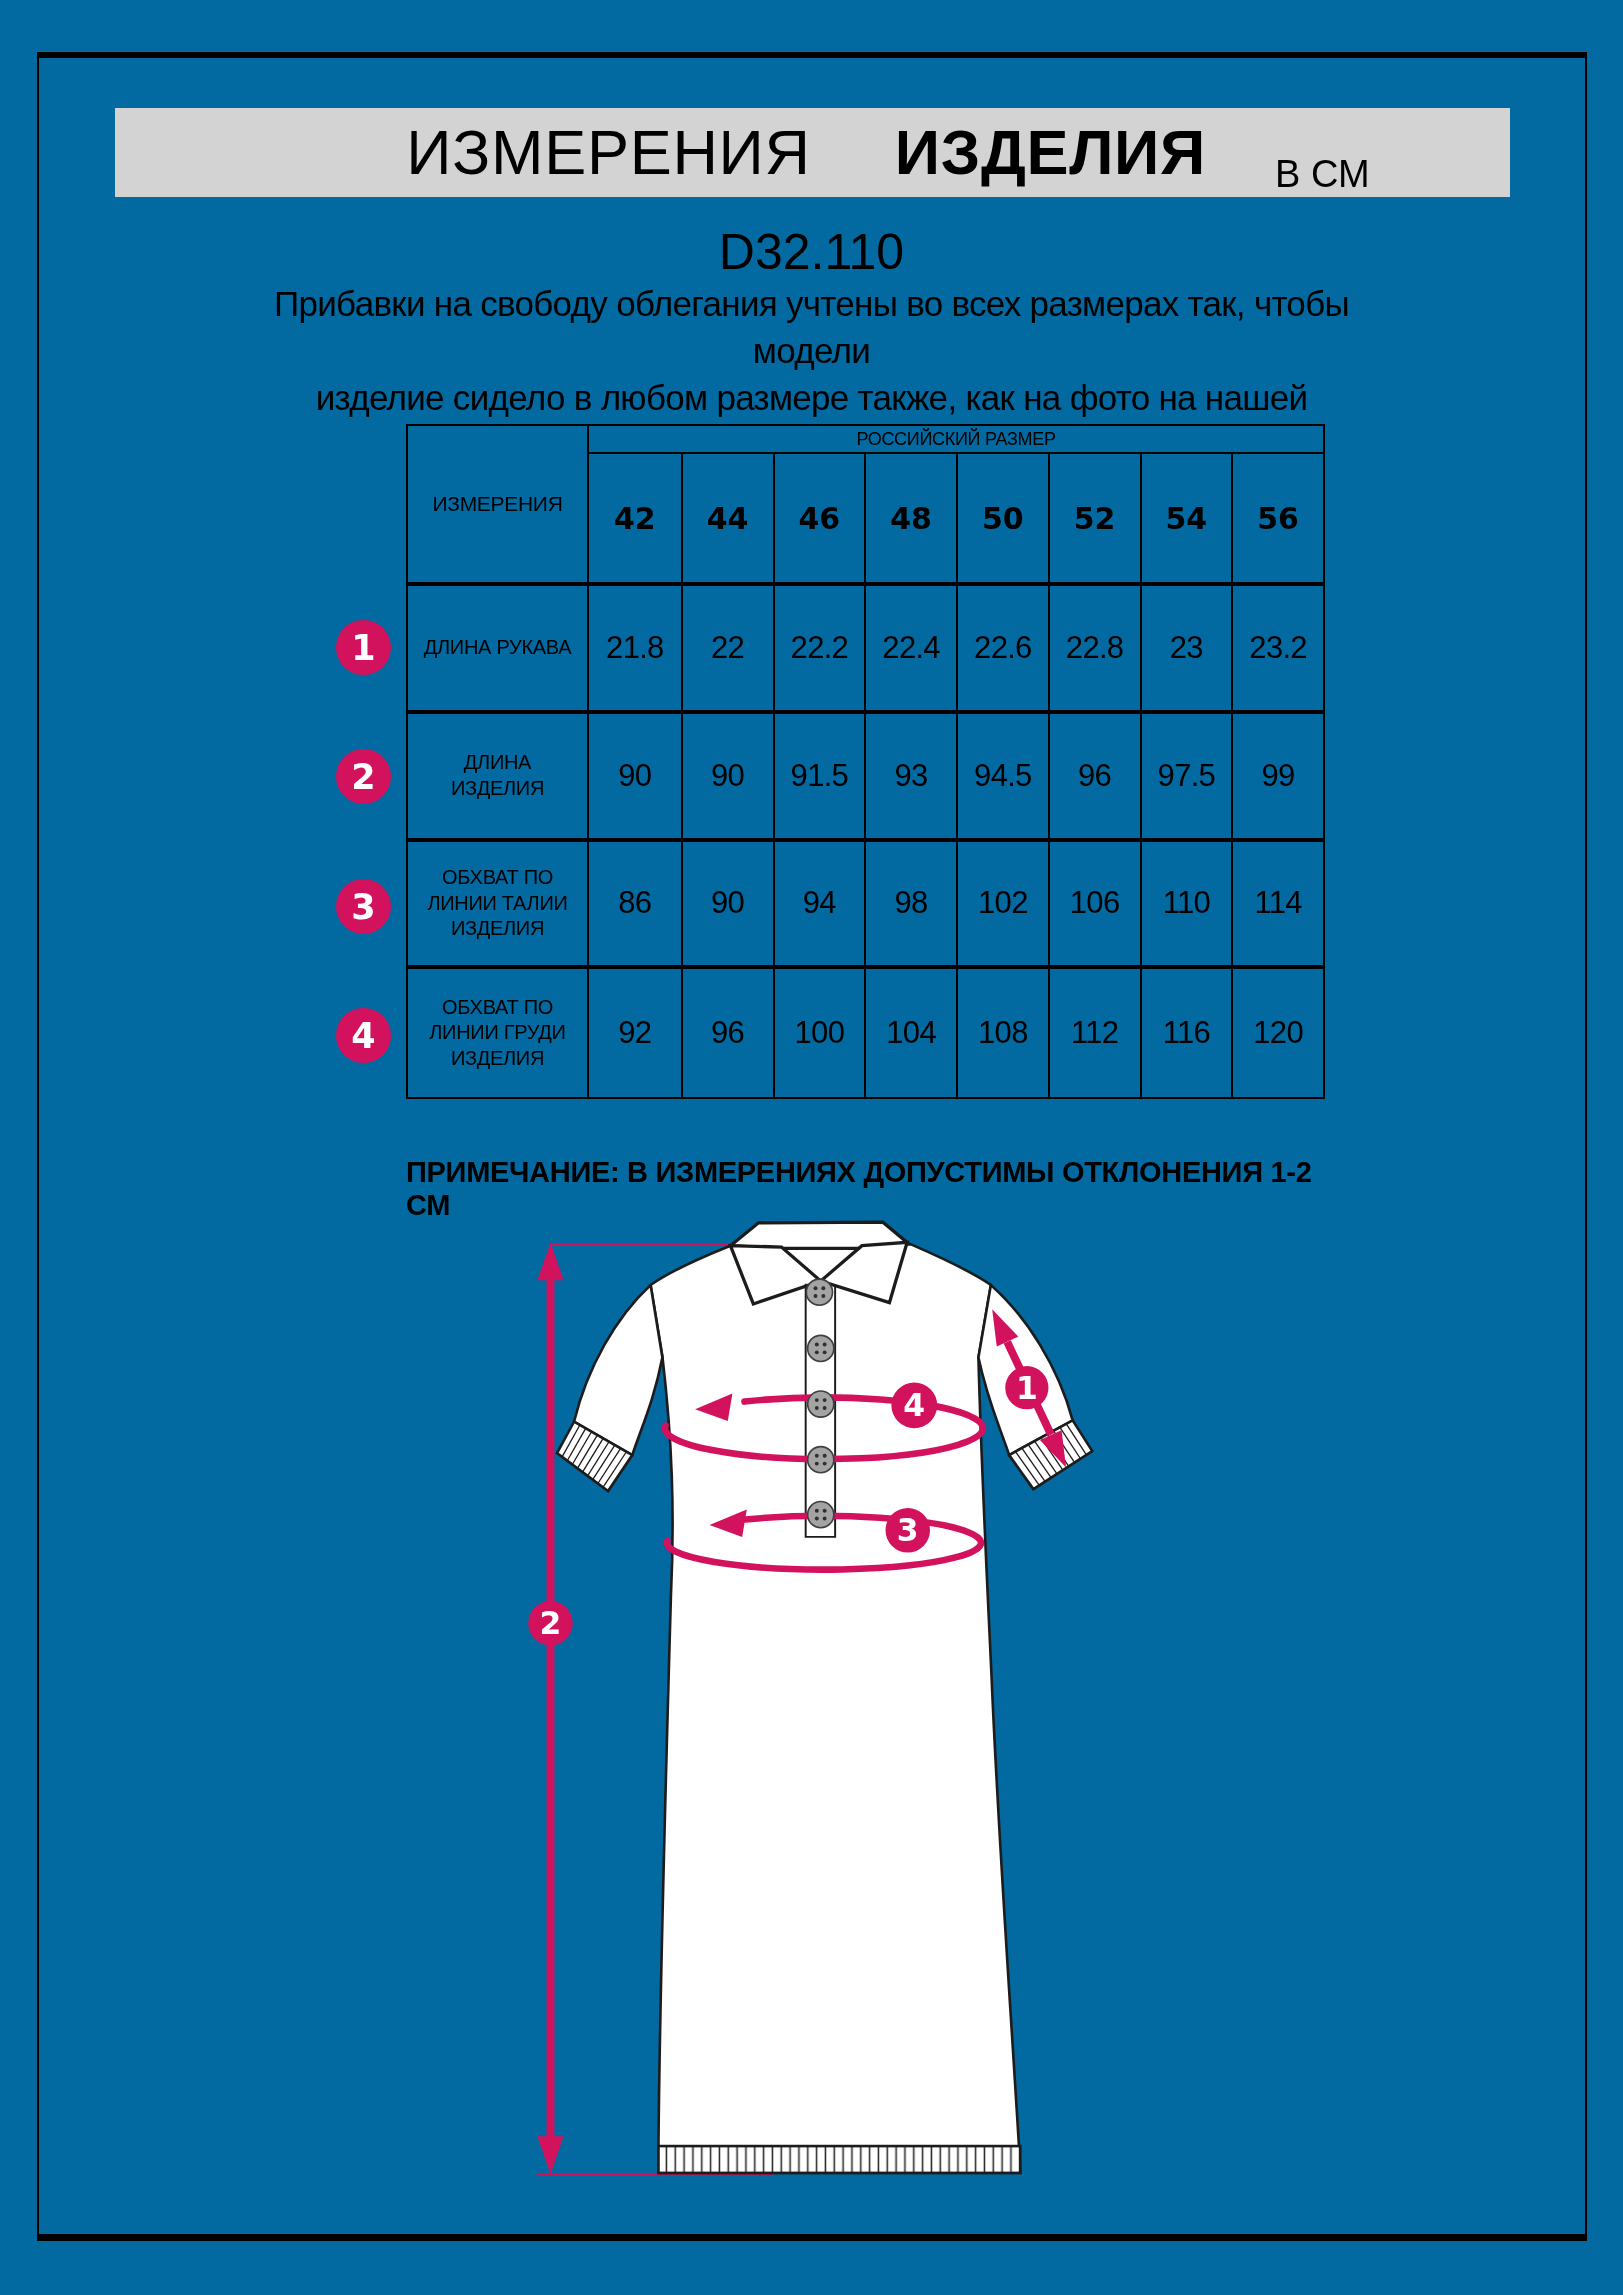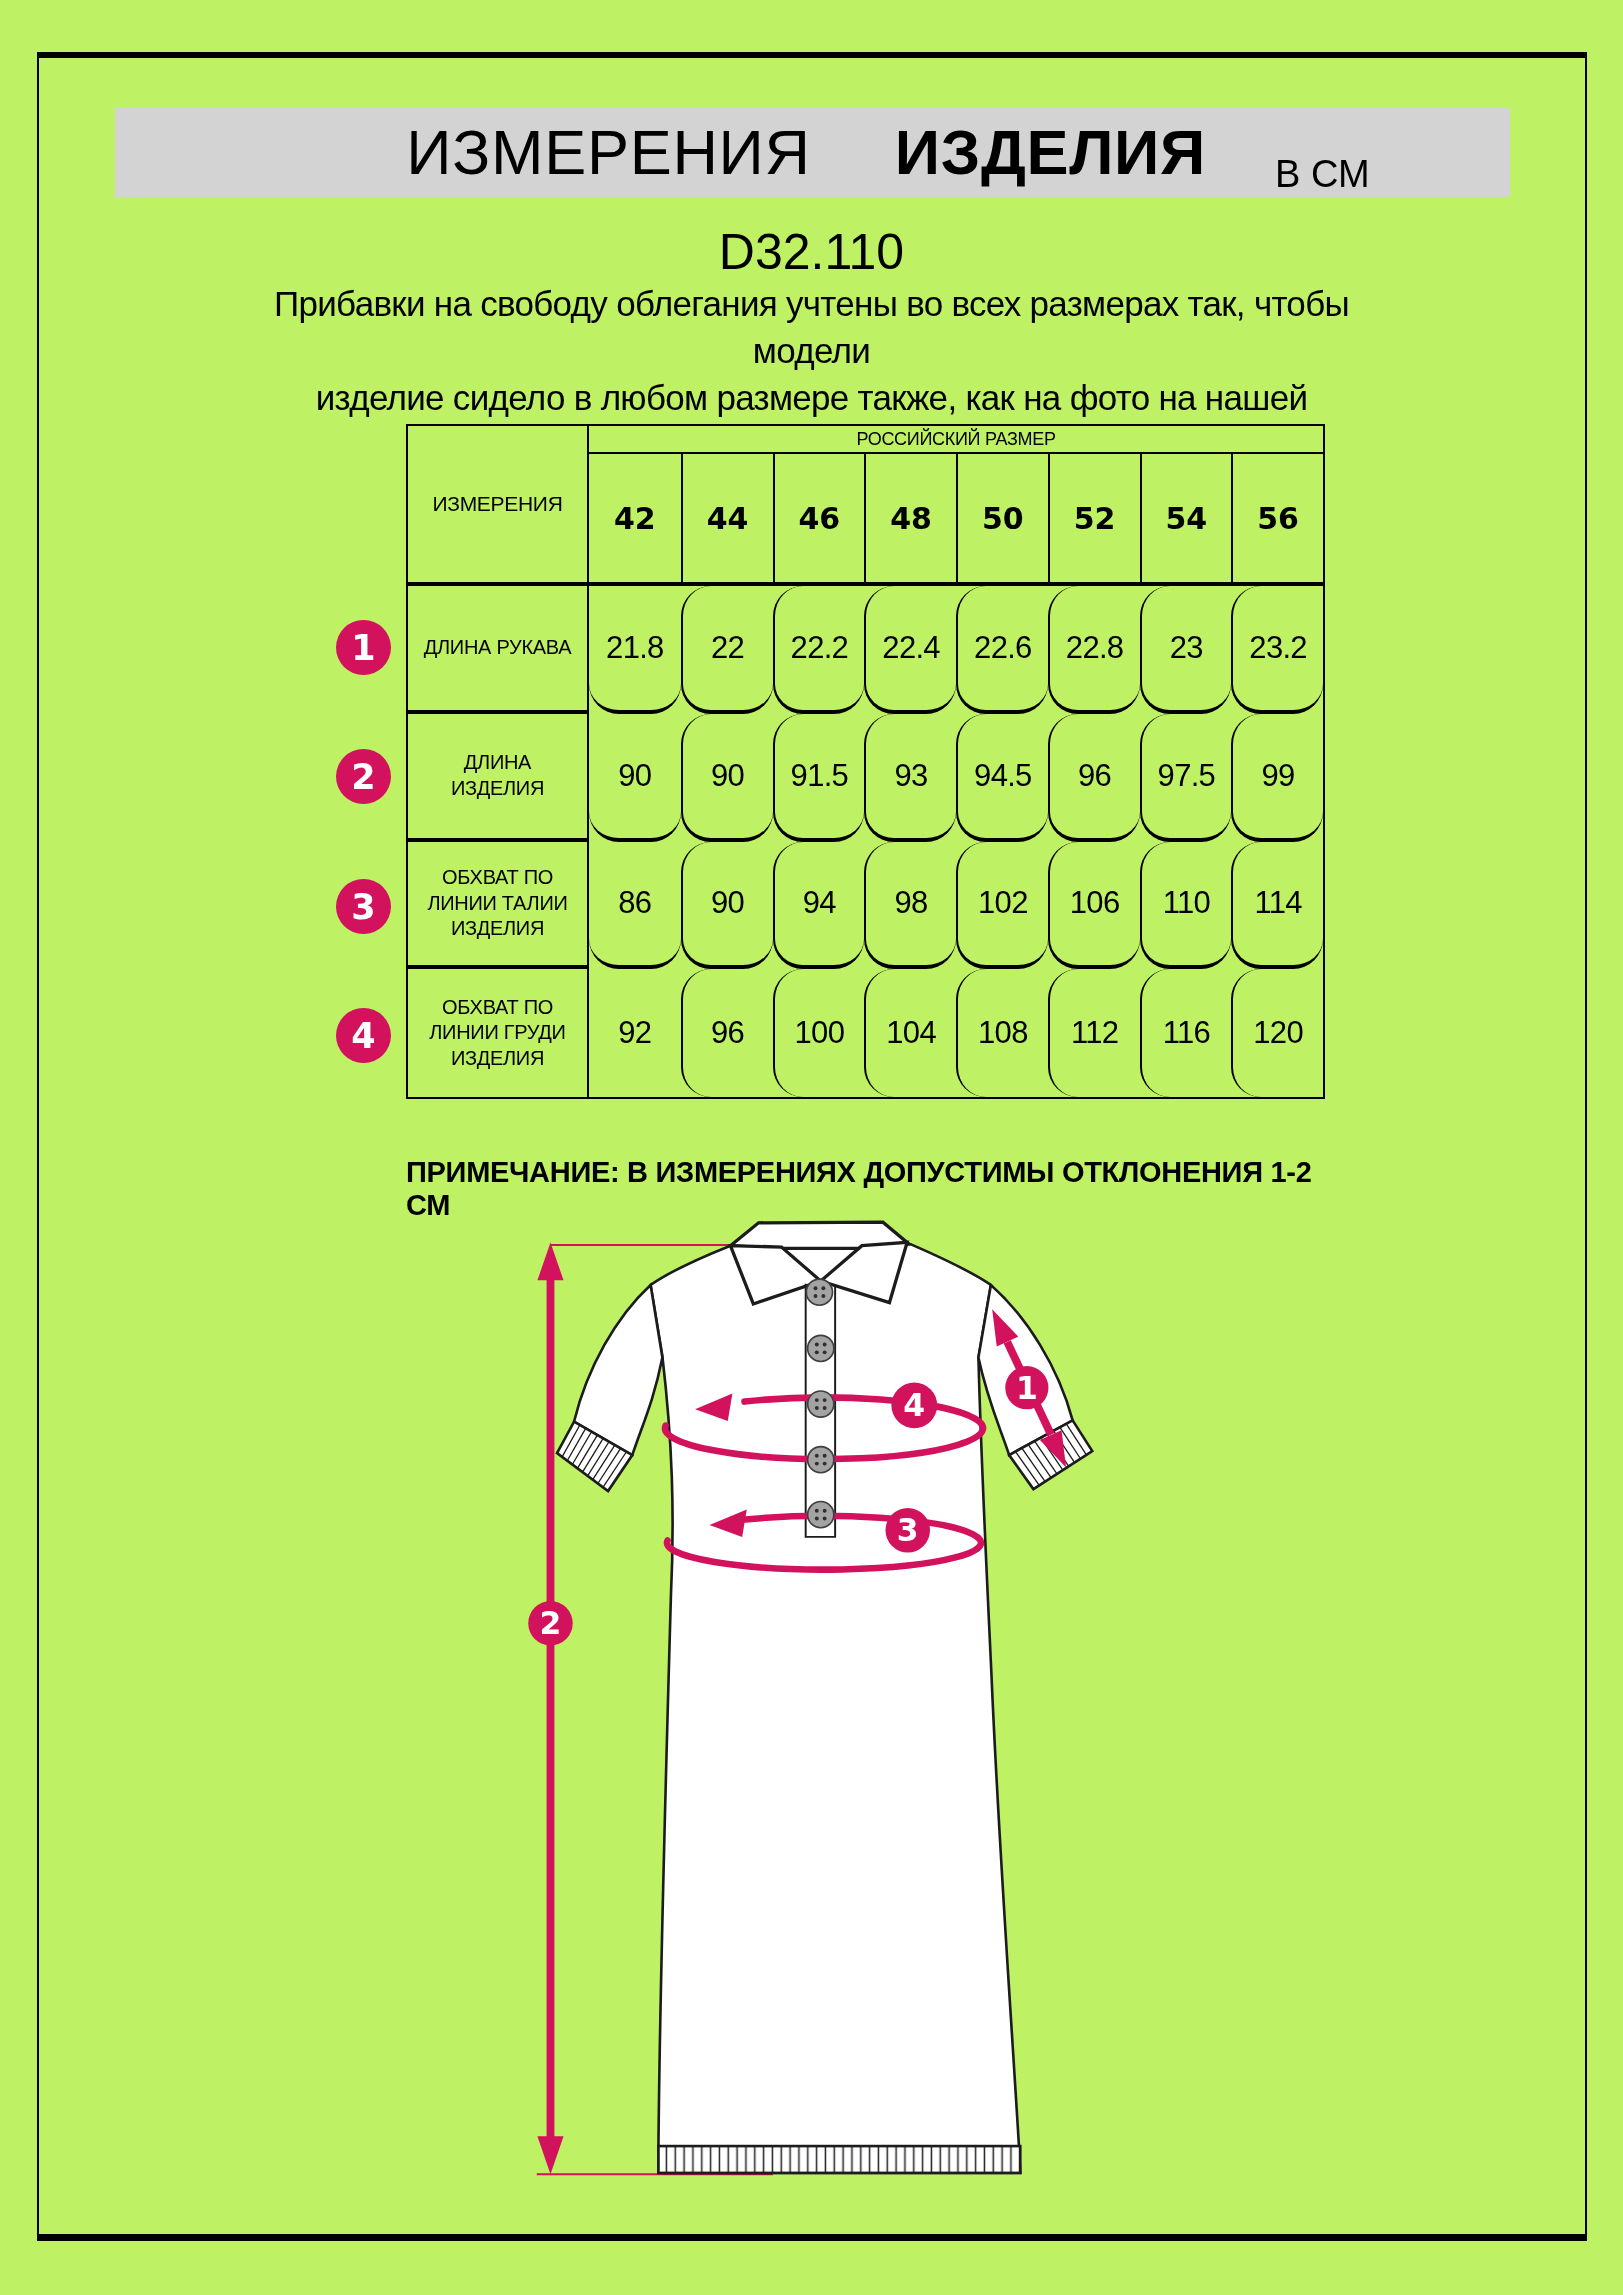--- a/index.html
+++ b/index.html
@@ -1,16 +1,16 @@
 <!DOCTYPE html>
 <html style="font-size:10.5px"><head>
 <meta charset="utf-8">
 <style>
   html,body{margin:0;padding:0;background:#fff;}
-  .page{position:relative;width:1623px;height:2295px;background:#bef264;overflow:hidden;
+  .page{position:relative;width:1623px;height:2295px;background:#0369a1;overflow:hidden;
         font-family:"Liberation Sans","DejaVu Sans",sans-serif;color:#000;}
   .page-border{position:absolute;left:37px;top:52px;width:1550px;height:2189px;box-sizing:border-box;
         border-left:2.6px solid #000;border-right:2.6px solid #000;border-top:6.5px solid #000;border-bottom:7.9px solid #000;}
   .title-band{position:absolute;left:115px;top:108px;width:1395px;height:89px;background:#d3d3d3;
         display:flex;align-items:flex-end;justify-content:center;padding-left:151px;box-sizing:border-box;}
   .title-w1{font-size:63px;font-weight:400;line-height:1;padding-bottom:13px;letter-spacing:0.7px;}
   .title-w2{font-size:63px;font-weight:700;line-height:1;padding-bottom:13px;margin-left:84px;letter-spacing:0.7px;}
   .title-w3{font-size:38px;font-weight:400;line-height:1;padding-bottom:4px;margin-left:69px;}
   .model{position:absolute;left:0;top:227px;width:1623px;text-align:center;font-size:50px;line-height:1;}
   .intro{position:absolute;left:0;top:280px;width:1623px;text-align:center;font-size:35px;line-height:47px;letter-spacing:-0.7px;}
@@ -20,21 +20,21 @@
        border:2.6px solid #000;display:grid;grid-template-columns:181px repeat(8,1fr);
        grid-template-rows:28px 132px repeat(4,1fr);grid-auto-flow:row;}
   .cell{display:flex;align-items:center;justify-content:center;box-sizing:border-box;}
   .corner{grid-row:1/3;grid-column:1;border-right:2.6px solid #000;border-bottom:4.6px solid #000;font-size:21px;letter-spacing:-0.3px;}
   .gh{grid-row:1;grid-column:2/10;border-bottom:2.6px solid #000;font-size:18px;letter-spacing:-0.3px;}
   .sc{font-family:"DejaVu Sans",sans-serif;font-weight:700;font-size:30px;border-bottom:4.6px solid #000;}
   .lb{border-left:2px solid #000;}
   .hb{border-bottom:4.6px solid #000;}
   .lc{grid-column:1;border-right:2.6px solid #000;flex-direction:column;font-size:20px;line-height:25.5px;letter-spacing:-0.3px;}
   .lc div:empty{display:none;}
-  .vc{font-size:31px;letter-spacing:-0.7px;border-radius:30px;}
+  .vc{font-size:31px;letter-spacing:-0.7px;}
 
   .tbadge{position:absolute;width:55px;height:55px;border-radius:50%;background:#d2125c;color:#fff;
           display:flex;align-items:center;justify-content:center;
           font-family:"DejaVu Sans",sans-serif;font-weight:700;font-size:35px;}
   .b1{left:336px;top:620px;} .b2{left:336px;top:749px;} .b3{left:336px;top:879px;} .b4{left:336px;top:1008px;}
   .diagram{position:absolute;left:523px;top:1211px;width:602px;height:975px;}
 </style>
 </head>
 <body>
 

